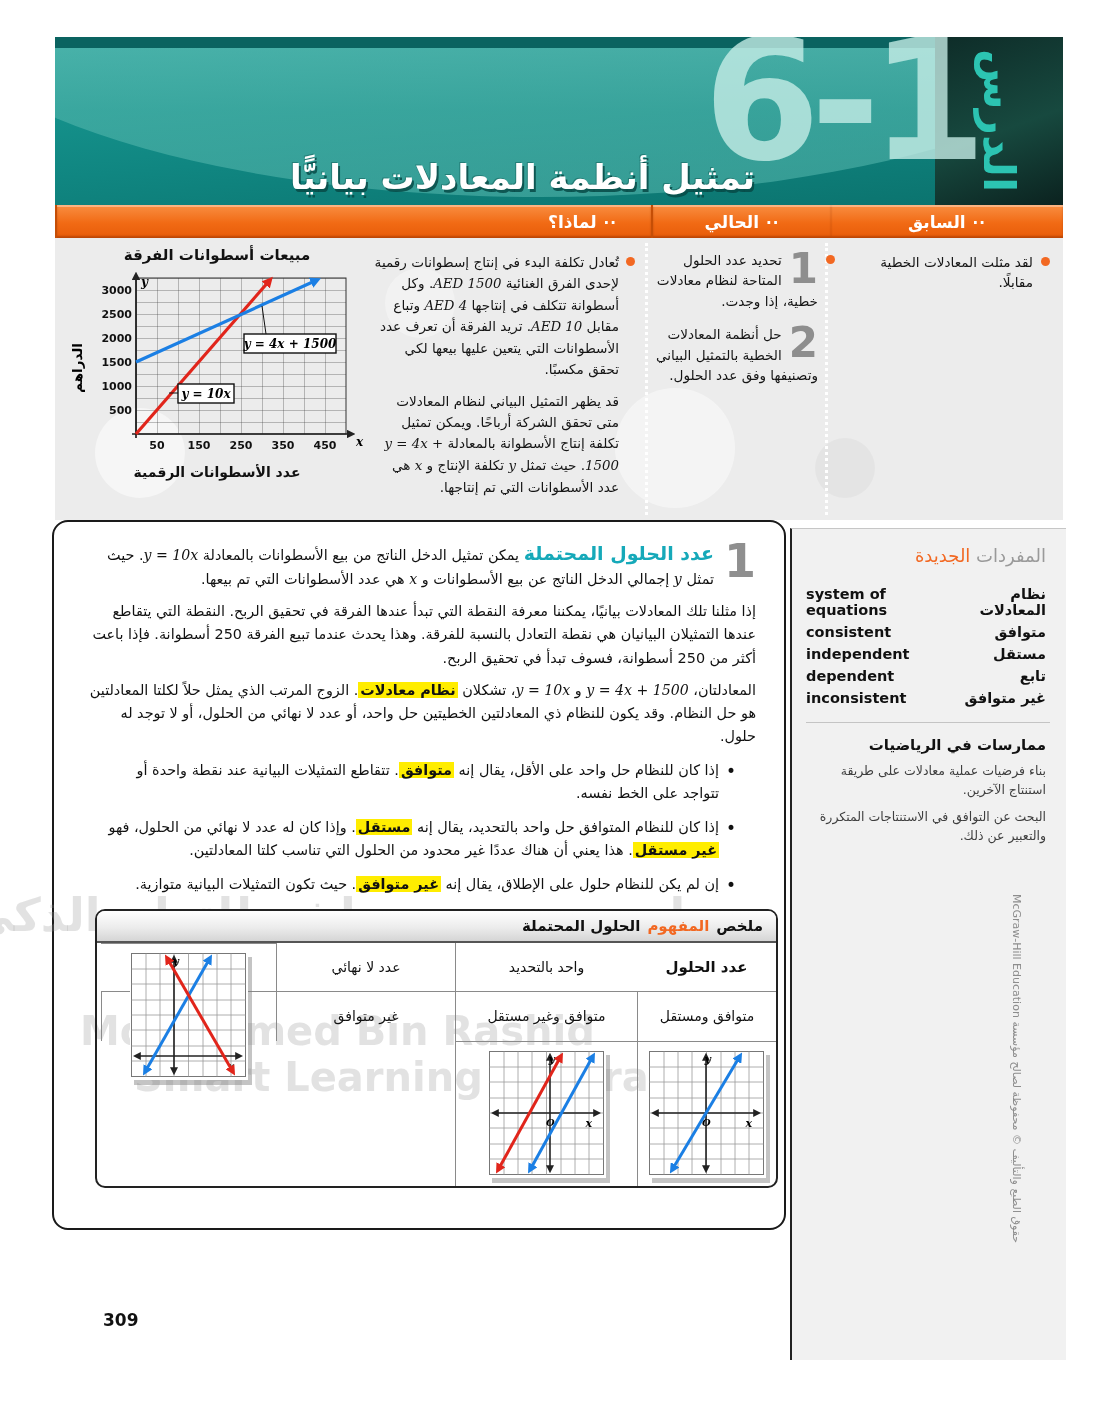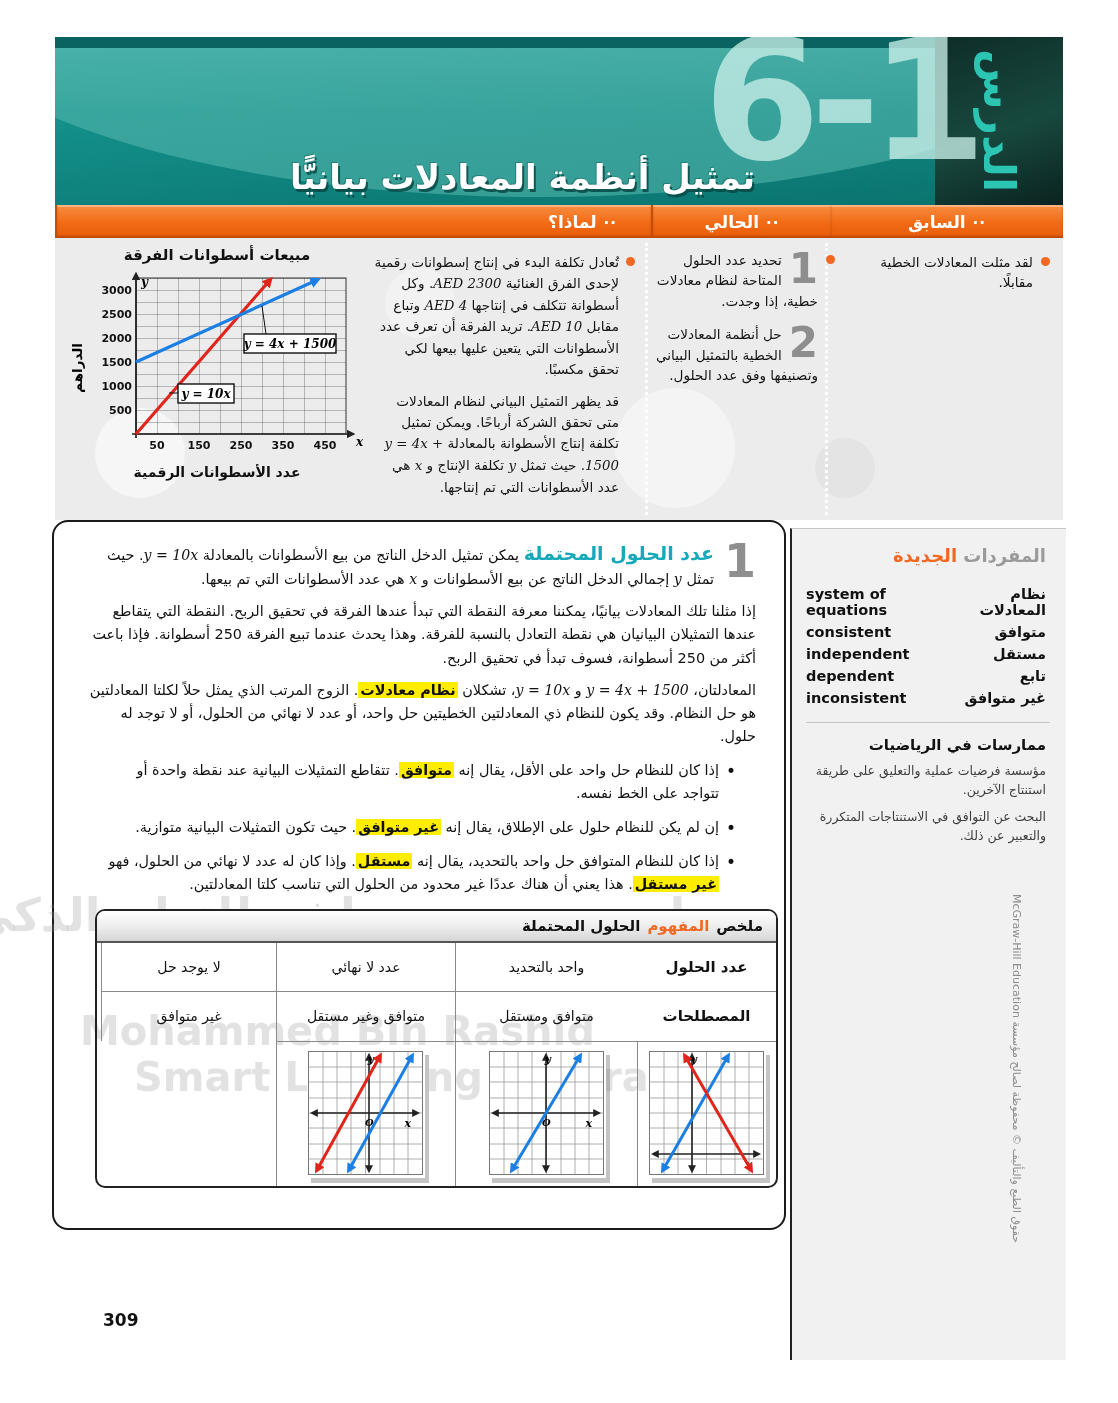--- a/index.html
+++ b/index.html
@@ -82,21 +82,21 @@
   .ct-cell{display:flex;align-items:center;justify-content:center;font-size:14px;direction:rtl;
            border-left:1px solid #8a8a8a;border-top:1px solid #8a8a8a;}
   .ct-cell.first{border-top:none;}
   .ct-cell.rowlab{font-weight:bold;font-size:15px;border-left:none;}
   .gwrap{box-shadow:4px 5px 0 rgba(125,125,125,.45);background:#fff;line-height:0;}
 
   
   .sidebar{position:absolute;left:790px;top:528px;width:276px;height:832px;background:#f1f1f1;
            border-left:2px solid #222;border-top:1px solid #c6c6c6;box-sizing:border-box;
            padding:16px 20px 0 14px;direction:rtl;}
-  .v-title{font-size:18px;font-weight:bold;color:#9a9a9a;margin-bottom:20px;}
+  .v-title{font-size:18px;font-weight:normal;color:#9a9a9a;margin-bottom:20px;}
   .v-title .accent{color:#f26822;}
   .v-row{display:flex;justify-content:space-between;align-items:baseline;direction:rtl;
          font-weight:bold;font-size:14.5px;margin-top:6px;color:#111;}
   .v-en{direction:ltr;font-size:14.5px;}
   .sb-div{border:none;border-top:1.5px solid #c4c4c4;margin:16px -4px 13px 0;}
   .p-title{font-weight:bold;font-size:15px;color:#111;margin-bottom:7px;}
   .p-line{font-size:12.5px;color:#3f3f3f;line-height:1.55;margin:0 0 7px;}
 
   .copyright{position:absolute;left:806px;top:1062px;width:420px;transform:rotate(90deg);
              font-size:11px;color:#8d8d8d;text-align:center;direction:rtl;}
@@ -199,21 +199,21 @@
     <line x1="112" y1="121" x2="103" y2="121" stroke="#111" stroke-width="1"></line>
     <rect x="112" y="112" width="56" height="19" fill="#fff" stroke="#111" stroke-width="1.4"></rect>
     <text x="140" y="126" text-anchor="middle" class="axlab" font-size="12">y = 10x</text>
   </svg>
   <div class="chart-xlabel">عدد الأسطوانات الرقمية</div>
 </div>
 
 <div class="whycol">
   <div style="position:relative;">
     <span class="bdot" style="right:-16px;top:5px;"></span>
-    <div><span>تُعادل تكلفة البدء في إنتاج إسطوانات رقمية لإحدى الفرق الغنائية </span><span class="eq">AED 2300</span><span>. وكل أسطوانة تتكلف في إنتاجها </span><span class="eq">AED 4</span><span> وتباع مقابل </span><span class="eq">AED 10</span><span>. تريد الفرقة أن تعرف عدد الأسطوانات التي يتعين عليها بيعها لكي تحقق مكسبًا.</span></div>
+    <div><span>تُعادل تكلفة البدء في إنتاج إسطوانات رقمية لإحدى الفرق الغنائية </span><span class="eq">AED 1500</span><span>. وكل أسطوانة تتكلف في إنتاجها </span><span class="eq">AED 4</span><span> وتباع مقابل </span><span class="eq">AED 10</span><span>. تريد الفرقة أن تعرف عدد الأسطوانات التي يتعين عليها بيعها لكي تحقق مكسبًا.</span></div>
   </div>
   <div class="p2"><span>قد يظهر التمثيل البياني لنظام المعادلات متى تحقق الشركة أرباحًا. ويمكن تمثيل تكلفة إنتاج الأسطوانة بالمعادلة </span><span class="eq">y = 4x + 1500</span><span>. حيث تمثل </span><span class="eq">y</span><span> تكلفة الإنتاج و </span><span class="eq">x</span><span> هي عدد الأسطوانات التي تم إنتاجها.</span></div>
 </div>
 
 <div class="curcol">
   <div class="obj">
     <span class="bdot" style="right:-17px;top:5px;"></span>
     <span class="obj-num">1</span>
     <span>تحديد عدد الحلول المتاحة لنظام معادلات خطية، إذا وجدت.</span>
   </div>
@@ -238,35 +238,34 @@
   <div class="mb-content">
     <div class="lead">
       <span class="sec-num">1</span>
       <span class="sec-head">عدد الحلول المحتملة</span><span><span> يمكن تمثيل الدخل الناتج من بيع الأسطوانات بالمعادلة </span><span class="eq">y = 10x</span><span>. حيث تمثل </span><span class="eq">y</span><span> إجمالي الدخل الناتج عن بيع الأسطوانات و </span><span class="eq">x</span><span> هي عدد الأسطوانات التي تم بيعها.</span></span>
     </div>
 
     <div class="para"><span>إذا مثلنا تلك المعادلات بيانيًا، يمكننا معرفة النقطة التي تبدأ عندها الفرقة في تحقيق الربح. النقطة التي يتقاطع عندها التمثيلان البيانيان هي نقطة التعادل بالنسبة للفرقة. وهذا يحدث عندما تبيع الفرقة 250 أسطوانة. فإذا باعت أكثر من 250 أسطوانة، فسوف تبدأ في تحقيق الربح.</span></div>
     <div class="para"><span>المعادلتان، </span><span class="eq">y = 4x + 1500</span><span> و </span><span class="eq">y = 10x</span><span>، تشكلان </span><span class="hl">نظام معادلات</span><span>. الزوج المرتب الذي يمثل حلاً لكلتا المعادلتين هو حل النظام. وقد يكون للنظام ذي المعادلتين الخطيتين حل واحد، أو عدد لا نهائي من الحلول، أو لا توجد له حلول.</span></div>
 
     <div class="bull"><span>إذا كان للنظام حل واحد على الأقل، يقال إنه </span><span class="hl">متوافق</span><span>. تتقاطع التمثيلات البيانية عند نقطة واحدة أو تتواجد على الخط نفسه.</span></div>
+    <div class="bull"><span>إذا كان للنظام المتوافق حل واحد بالتحديد، يقال إنه </span><span class="hl">مستقل</span><span>. وإذا كان له عدد لا نهائي من الحلول، فهو </span><span class="hl">غير مستقل</span><span>. هذا يعني أن هناك عددًا غير محدود من الحلول التي تناسب كلتا المعادلتين.</span></div>
     <div class="bull"><span>إن لم يكن للنظام حلول على الإطلاق، يقال إنه </span><span class="hl">غير متوافق</span><span>. حيث تكون التمثيلات البيانية متوازية.</span></div>
-    <div class="bull"><span>إذا كان للنظام المتوافق حل واحد بالتحديد، يقال إنه </span><span class="hl">مستقل</span><span>. وإذا كان له عدد لا نهائي من الحلول، فهو </span><span class="hl">غير مستقل</span><span>. هذا يعني أن هناك عددًا غير محدود من الحلول التي تناسب كلتا المعادلتين.</span></div>
 
     <div class="ctable">
       <div class="ct-head">
         <span>ملخص</span>
         <span class="ct-accent">المفهوم</span>
         <span>الحلول المحتملة</span>
       </div>
       <div class="ct-grid">
 
         <div class="ct-cell rowlab first">عدد الحلول</div>
         <div class="ct-cell first">واحد بالتحديد</div>
         <div class="ct-cell first">عدد لا نهائي</div>
-        <div class="ct-cell first">لا يوجد حل</div>
 
         <div class="ct-cell rowlab">المصطلحات</div>
         <div class="ct-cell">متوافق ومستقل</div>
         <div class="ct-cell">متوافق وغير مستقل</div>
         <div class="ct-cell">غير متوافق</div>
 
 
         <div class="ct-cell">
           <div class="gwrap">
             <svg width="118" height="128" viewBox="0 0 118 128">
@@ -339,18 +338,18 @@
     <span class="v-en">dependent</span>
   </div>
   <div class="v-row">
     <span>غير متوافق</span>
     <span class="v-en">inconsistent</span>
   </div>
 
   <hr class="sb-div">
 
   <div class="p-title">ممارسات في الرياضيات</div>
-  <p class="p-line">مؤسسة فرضيات عملية والتعليق على طريقة استنتاج الآخرين.</p>
+  <p class="p-line">بناء فرضيات عملية معادلات على طريقة استنتاج الآخرين.</p>
   <p class="p-line">البحث عن التوافق في الاستنتاجات المتكررة والتعبير عن ذلك.</p>
 </div>
 
 <div class="copyright">حقوق الطبع والتأليف © محفوظة لصالح مؤسسة McGraw-Hill Education</div>
 <div class="pgnum">309</div>
 
 </body></html>

